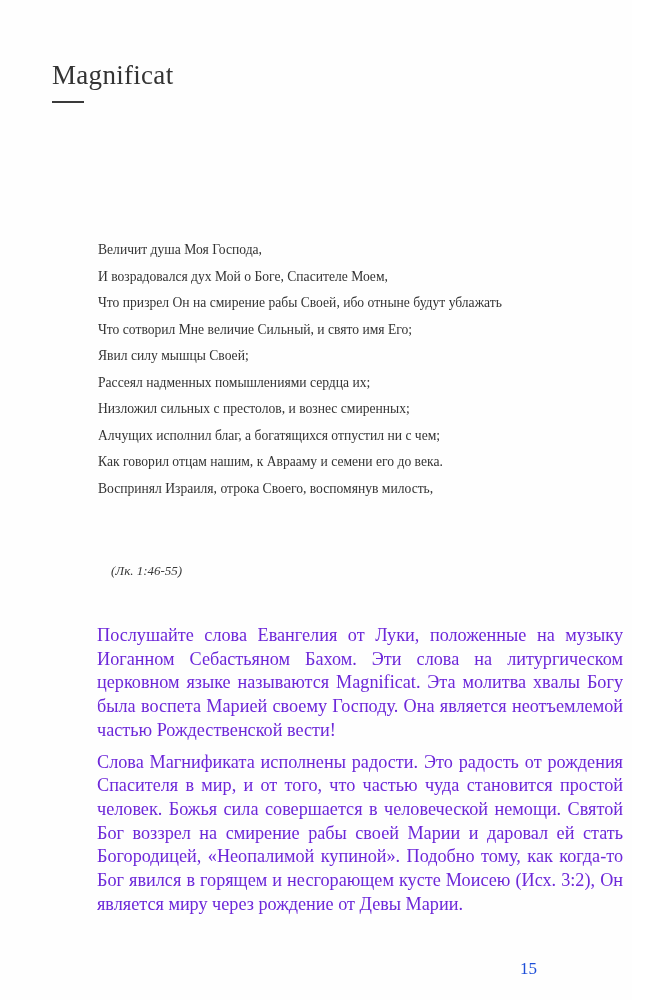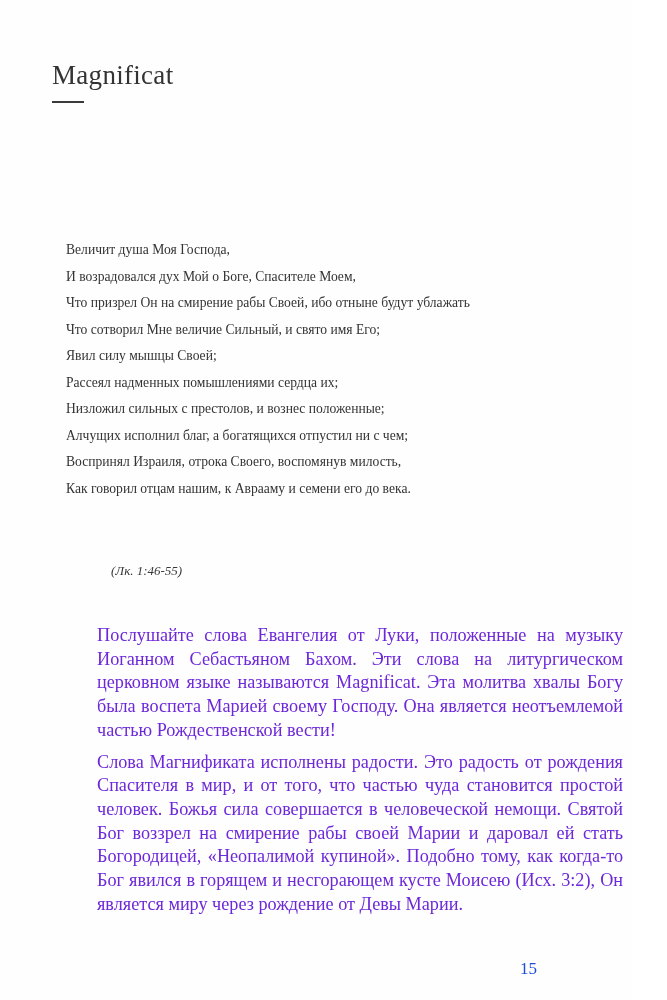--- a/index.html
+++ b/index.html
@@ -49,20 +49,21 @@
       padding: 0;
       list-style: none;
       font-family: "Liberation Serif", "DejaVu Serif", serif;
       font-size: 13.6px;
       color: #333333;
     }
     .poem li {
       height: 26.5px;
       line-height: 18px;
       white-space: nowrap;
+      margin-left: 32px;
     }
     .poem-ref {
       position: absolute;
       left: 111px;
       top: 563px;
       font-family: "Liberation Serif", "DejaVu Serif", serif;
       font-style: italic;
       font-size: 13px;
       color: #3a3a3a;
     }
@@ -98,24 +99,24 @@
   <h1 class="chapter-title">Magnificat</h1>
   <div class="title-rule"></div>
 
   <ul class="poem">
     <li>Величит душа Моя Господа,</li>
     <li>И возрадовался дух Мой о Боге, Спасителе Моем,</li>
     <li>Что призрел Он на смирение рабы Своей, ибо отныне будут ублажать</li>
     <li>Что сотворил Мне величие Сильный, и свято имя Его;</li>
     <li>Явил силу мышцы Своей;</li>
     <li>Рассеял надменных помышлениями сердца их;</li>
-    <li>Низложил сильных с престолов, и вознес положенные;</li>
+    <li>Низложил сильных с престолов, и вознес смиренных;</li>
     <li>Алчущих исполнил благ, а богатящихся отпустил ни с чем;</li>
+    <li>Как говорил отцам нашим, к Аврааму и семени его до века.</li>
     <li>Воспринял Израиля, отрока Своего, воспомянув милость,</li>
-    <li>Как говорил отцам нашим, к Аврааму и семени его до века.</li>
   </ul>
 
   <div class="poem-ref">(Лк. 1:46-55)</div>
 
   <div class="body-text">
     <p>Послушайте слова Евангелия от Луки, положенные на музыку Иоганном Себастьяном Бахом. Эти слова на ли­тургическом церковном языке называются Magnificat. Эта молитва хвалы Богу была воспета Марией своему Господу. Она является неотъемлемой частью Рождественской вести!</p>
     <p>Слова Магнификата исполнены радости. Это радость от рожде­ния Спасителя в мир, и от того, что частью чуда становится про­стой человек. Божья сила совершается в человеческой немощи. Святой Бог воззрел на смирение рабы своей Марии и даровал ей стать Богородицей, «Неопалимой купиной». Подобно тому, как когда-то Бог явился в горящем и несгорающем кусте Моисею (Исх. 3:2), Он является миру через рождение от Девы Марии.</p>
   </div>
 
   <div class="page-number">15</div>

